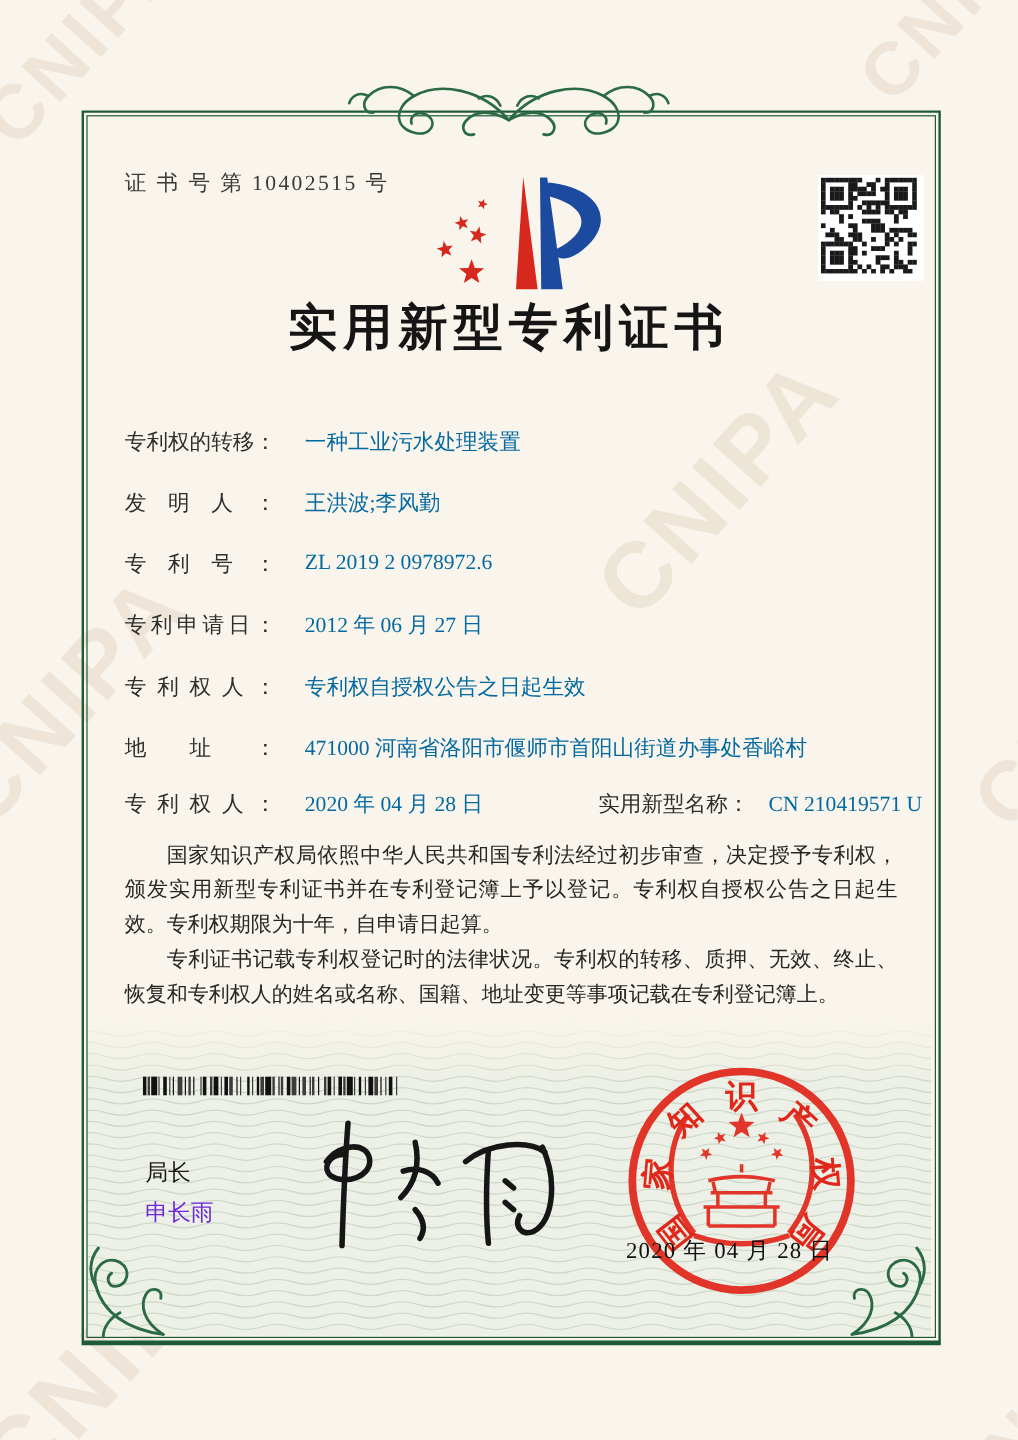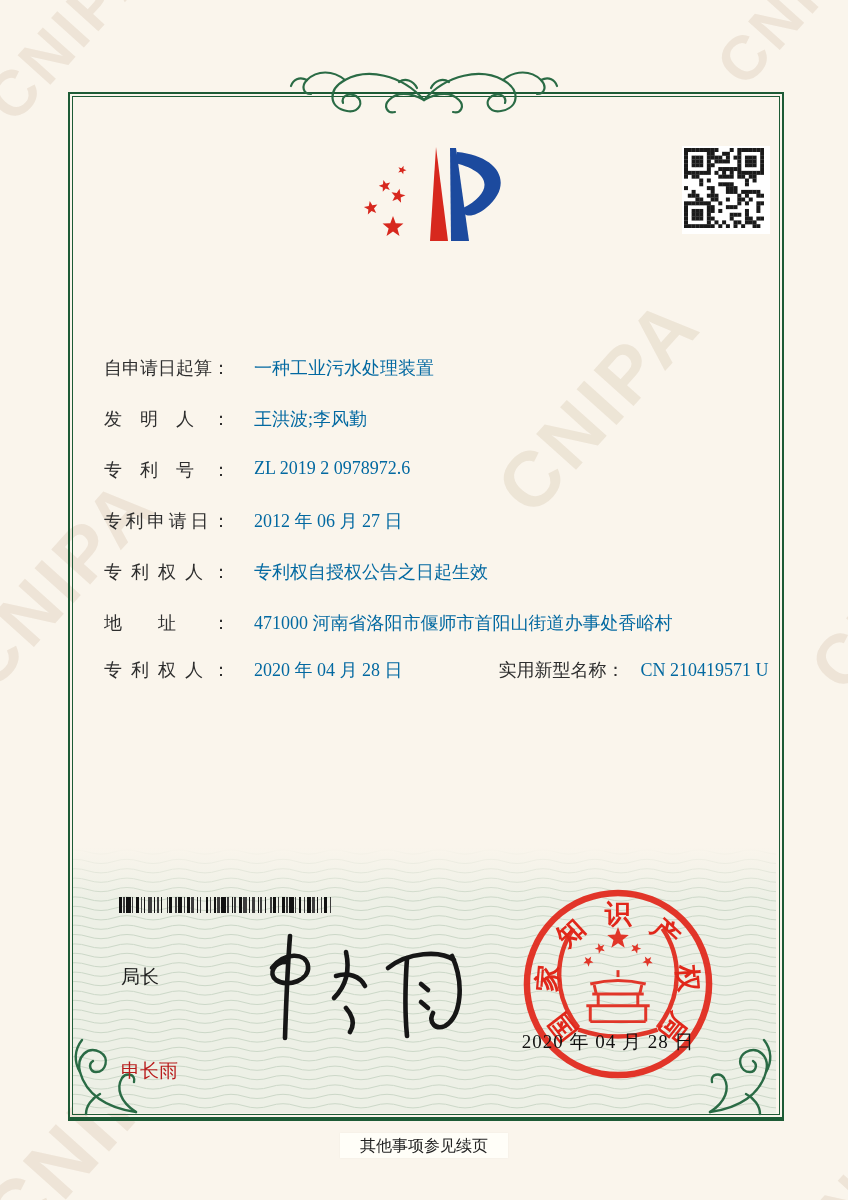--- a/index.html
+++ b/index.html
@@ -23,21 +23,21 @@
   .frow{position:absolute;left:0;white-space:nowrap;}
   .flabel{display:inline-block;width:126px;text-align:justify;text-align-last:justify;color:#2e2e2e;vertical-align:top;}
   .fvalue{margin-left:24px;color:#0369a1;}
   .flabel2{display:inline-block;width:118px;text-align:justify;text-align-last:justify;color:#2e2e2e;margin-left:96px;}
   .paras{position:absolute;left:104px;top:698px;width:644px;z-index:4;font-size:17.5px;
          line-height:1.66;color:#262626;text-align:justify;}
   .paras p{margin:0;text-indent:2em;}
   .barcode{position:absolute;left:119px;top:897px;width:220px;height:16px;z-index:4;font-size:0;white-space:nowrap;overflow:hidden;}
   .barcode span{display:inline-block;height:16px;vertical-align:top;}
   .signer-title{position:absolute;left:121px;top:964px;font-size:19px;z-index:4;color:#1c1c1c;}
-  .signer-name{position:absolute;left:121px;top:1058px;font-size:19px;z-index:4;color:#b91c1c;}
+  .signer-name{position:absolute;left:121px;top:998px;font-size:19px;z-index:4;color:#6d28d9;}
   .signature{position:absolute;left:228px;top:928px;z-index:5;}
   .seal{position:absolute;left:519px;top:885px;z-index:5;}
   .seal-date{position:absolute;left:502px;top:1029px;width:212px;text-align:center;
              font-size:19px;color:#111;letter-spacing:1px;z-index:6;}
   .page-info{position:absolute;left:0;top:1089px;width:848px;text-align:center;font-size:15px;color:#222;z-index:4;}
   .page-info span{background:rgba(252,251,245,0.65);padding:2px 10px;}
   .note{position:absolute;left:0;top:1136px;width:848px;text-align:center;font-size:16px;color:#222;z-index:4;}
   .note span{background:#fffef8;padding:4px 20px;box-shadow:0 0 2px rgba(0,0,0,0.04);}
   .ornament-top{position:absolute;left:289px;top:58px;z-index:4;}
   .corner{position:absolute;z-index:4;}
@@ -120,20 +120,21 @@
   </svg>
   <svg class="corner br" width="74" height="84" viewBox="0 0 74 84">
     <g stroke="#2a6b45" fill="none" stroke-width="2.4" stroke-linecap="round">
       <path d="M70,80 C40,76 20,62 14,40 C10,24 22,14 34,20 C44,26 40,40 30,40 C24,40 22,32 27,29"></path>
       <path d="M14,40 C8,30 8,18 16,8"></path>
       <path d="M70,80 C54,70 50,56 56,46 C60,40 70,42 68,50"></path>
       <path d="M34,62 C26,66 20,74 20,82"></path>
     </g>
   </svg>
 
+  <div class="cert-no">证 书 号 第 10402515 号</div>
 
   <svg class="logo" width="175" height="108" viewBox="0 0 175 108">
     <defs>
       <path id="star" d="M0,-10 L2.47,-3.4 L9.51,-3.09 L3.99,1.3 L5.88,8.09 L0,4.2 L-5.88,8.09 L-3.99,1.3 L-9.51,-3.09 L-2.47,-3.4 Z"></path>
     </defs>
     <g fill="#d7281e">
       <use href="#star" transform="translate(67,30) scale(0.45) rotate(20)"></use>
       <use href="#star" transform="translate(50,46) scale(0.62) rotate(-15)"></use>
       <use href="#star" transform="translate(63,56) scale(0.75) rotate(12)"></use>
       <use href="#star" transform="translate(36,68) scale(0.72) rotate(-10)"></use>
@@ -360,24 +361,25 @@
         <rect x="26.67" y="76.19" width="4" height="4" fill="#1a1a1a"></rect>
         <rect x="34.29" y="76.19" width="4" height="4" fill="#1a1a1a"></rect>
         <rect x="41.90" y="76.19" width="4" height="4" fill="#1a1a1a"></rect>
         <rect x="49.52" y="76.19" width="4" height="4" fill="#1a1a1a"></rect>
         <rect x="57.14" y="76.19" width="4" height="4" fill="#1a1a1a"></rect>
         <rect x="68.57" y="76.19" width="4" height="4" fill="#1a1a1a"></rect>
         <rect x="72.38" y="76.19" width="4" height="4" fill="#1a1a1a"></rect>
       </svg>
   </div>
 
+  <div class="title">实用新型专利证书</div>
 
   <div class="fields">
     <div class="frow" style="top:0;">
-      <span class="flabel">自申请日起算：</span><span class="fvalue">一种工业污水处理装置</span>
+      <span class="flabel">专利权的转移：</span><span class="fvalue">一种工业污水处理装置</span>
     </div>
     <div class="frow" style="top:51px;">
       <span class="flabel">发明人：</span><span class="fvalue">王洪波;李风勤</span>
     </div>
     <div class="frow" style="top:102px;">
       <span class="flabel">专利号：</span><span class="fvalue">ZL 2019 2 0978972.6</span>
     </div>
     <div class="frow" style="top:153px;">
       <span class="flabel">专利申请日：</span><span class="fvalue">2012 年 06 月 27 日</span>
     </div>
@@ -385,20 +387,24 @@
       <span class="flabel">专利权人：</span><span class="fvalue">专利权自授权公告之日起生效</span>
     </div>
     <div class="frow" style="top:255px;">
       <span class="flabel">地址：</span><span class="fvalue">471000 河南省洛阳市偃师市首阳山街道办事处香峪村</span>
     </div>
     <div class="frow" style="top:302px;">
       <span class="flabel">专利权人：</span><span class="fvalue">2020 年 04 月 28 日</span><span class="flabel2">实用新型名称：</span><span class="fvalue">CN 210419571 U</span>
     </div>
   </div>
 
+  <div class="paras">
+    <p>国家知识产权局依照中华人民共和国专利法经过初步审查，决定授予专利权，颁发实用新型专利证书并在专利登记簿上予以登记。专利权自授权公告之日起生效。专利权期限为十年，自申请日起算。</p>
+    <p>专利证书记载专利权登记时的法律状况。专利权的转移、质押、无效、终止、恢复和专利权人的姓名或名称、国籍、地址变更等事项记载在专利登记簿上。</p>
+  </div>
 
   <div class="barcode" id="barcode"><span style="width: 2.9px; background: rgb(17, 17, 17);"></span><span style="width: 1.45px; background: transparent;"></span><span style="width: 1.45px; background: rgb(60, 60, 60);"></span><span style="width: 1.45px; background: transparent;"></span><span style="width: 4.35px; background: rgb(17, 17, 17);"></span><span style="width: 1.45px; background: transparent;"></span><span style="width: 1.45px; background: rgb(60, 60, 60);"></span><span style="width: 2.9px; background: transparent;"></span><span style="width: 2.9px; background: rgb(17, 17, 17);"></span><span style="width: 1.45px; background: transparent;"></span><span style="width: 1.45px; background: rgb(60, 60, 60);"></span><span style="width: 1.45px; background: transparent;"></span><span style="width: 1.45px; background: rgb(17, 17, 17);"></span><span style="width: 2.9px; background: transparent;"></span><span style="width: 4.35px; background: rgb(60, 60, 60);"></span><span style="width: 1.45px; background: transparent;"></span><span style="width: 1.45px; background: rgb(17, 17, 17);"></span><span style="width: 1.45px; background: transparent;"></span><span style="width: 2.9px; background: rgb(60, 60, 60);"></span><span style="width: 1.45px; background: transparent;"></span><span style="width: 1.45px; background: rgb(17, 17, 17);"></span><span style="width: 4.35px; background: transparent;"></span><span style="width: 1.45px; background: rgb(60, 60, 60);"></span><span style="width: 1.45px; background: transparent;"></span><span style="width: 2.9px; background: rgb(17, 17, 17);"></span><span style="width: 2.9px; background: transparent;"></span><span style="width: 1.45px; background: rgb(60, 60, 60);"></span><span style="width: 1.45px; background: transparent;"></span><span style="width: 4.35px; background: rgb(17, 17, 17);"></span><span style="width: 1.45px; background: transparent;"></span><span style="width: 1.45px; background: rgb(60, 60, 60);"></span><span style="width: 1.45px; background: transparent;"></span><span style="width: 2.9px; background: rgb(17, 17, 17);"></span><span style="width: 1.45px; background: transparent;"></span><span style="width: 2.9px; background: rgb(60, 60, 60);"></span><span style="width: 2.9px; background: transparent;"></span><span style="width: 1.45px; background: rgb(17, 17, 17);"></span><span style="width: 1.45px; background: transparent;"></span><span style="width: 1.45px; background: rgb(60, 60, 60);"></span><span style="width: 4.35px; background: transparent;"></span><span style="width: 2.9px; background: rgb(17, 17, 17);"></span><span style="width: 1.45px; background: transparent;"></span><span style="width: 1.45px; background: rgb(60, 60, 60);"></span><span style="width: 2.9px; background: transparent;"></span><span style="width: 1.45px; background: rgb(17, 17, 17);"></span><span style="width: 1.45px; background: transparent;"></span><span style="width: 2.9px; background: rgb(60, 60, 60);"></span><span style="width: 1.45px; background: transparent;"></span><span style="width: 4.35px; background: rgb(17, 17, 17);"></span><span style="width: 1.45px; background: transparent;"></span><span style="width: 1.45px; background: rgb(60, 60, 60);"></span><span style="width: 2.9px; background: transparent;"></span><span style="width: 1.45px; background: rgb(17, 17, 17);"></span><span style="width: 1.45px; background: transparent;"></span><span style="width: 1.45px; background: rgb(60, 60, 60);"></span><span style="width: 2.9px; background: transparent;"></span><span style="width: 2.9px; background: rgb(17, 17, 17);"></span><span style="width: 1.45px; background: transparent;"></span><span style="width: 4.35px; background: rgb(60, 60, 60);"></span><span style="width: 1.45px; background: transparent;"></span><span style="width: 1.45px; background: rgb(17, 17, 17);"></span><span style="width: 1.45px; background: transparent;"></span><span style="width: 2.9px; background: rgb(60, 60, 60);"></span><span style="width: 2.9px; background: transparent;"></span><span style="width: 1.45px; background: rgb(17, 17, 17);"></span><span style="width: 1.45px; background: transparent;"></span><span style="width: 1.45px; background: rgb(60, 60, 60);"></span><span style="width: 2.9px; background: transparent;"></span><span style="width: 1.45px; background: rgb(17, 17, 17);"></span><span style="width: 4.35px; background: transparent;"></span><span style="width: 1.45px; background: rgb(60, 60, 60);"></span><span style="width: 1.45px; background: transparent;"></span><span style="width: 2.9px; background: rgb(17, 17, 17);"></span><span style="width: 1.45px; background: transparent;"></span><span style="width: 1.45px; background: rgb(60, 60, 60);"></span><span style="width: 2.9px; background: transparent;"></span><span style="width: 2.9px; background: rgb(17, 17, 17);"></span><span style="width: 1.45px; background: transparent;"></span><span style="width: 1.45px; background: rgb(60, 60, 60);"></span><span style="width: 1.45px; background: transparent;"></span><span style="width: 4.35px; background: rgb(17, 17, 17);"></span><span style="width: 1.45px; background: transparent;"></span><span style="width: 1.45px; background: rgb(60, 60, 60);"></span><span style="width: 2.9px; background: transparent;"></span><span style="width: 1.45px; background: rgb(17, 17, 17);"></span><span style="width: 2.9px; background: transparent;"></span><span style="width: 1.45px; background: rgb(60, 60, 60);"></span><span style="width: 1.45px; background: transparent;"></span><span style="width: 4.35px; background: rgb(17, 17, 17);"></span><span style="width: 1.45px; background: transparent;"></span><span style="width: 2.9px; background: rgb(60, 60, 60);"></span><span style="width: 1.45px; background: transparent;"></span><span style="width: 1.45px; background: rgb(17, 17, 17);"></span><span style="width: 2.9px; background: transparent;"></span><span style="width: 1.45px; background: rgb(60, 60, 60);"></span><span style="width: 1.45px; background: transparent;"></span><span style="width: 2.9px; background: rgb(17, 17, 17);"></span><span style="width: 2.9px; background: transparent;"></span><span style="width: 1.45px; background: rgb(60, 60, 60);"></span><span style="width: 1.45px; background: transparent;"></span></div>
 
   <div class="signer-title">局长</div>
   <div class="signer-name">申长雨</div>
 
   <svg class="signature" width="235" height="118" viewBox="0 0 235 118">
     <g stroke="#161616" fill="none" stroke-width="4.6" stroke-linecap="round" stroke-linejoin="round">
       <path d="M62,8 C60,34 58,78 57,110"></path>
       <path d="M44,40 C56,24 78,24 80,38 C82,52 60,60 48,52 C40,46 46,34 58,34"></path>
@@ -445,15 +451,14 @@
     <g fill="#e1271a" opacity="0.92">
       <use href="#star2" transform="translate(100,54) scale(1.15)"></use>
       <use href="#star2" transform="translate(82,64) scale(0.55) rotate(-22)"></use>
       <use href="#star2" transform="translate(118,64) scale(0.55) rotate(22)"></use>
       <use href="#star2" transform="translate(70,77) scale(0.55) rotate(-40)"></use>
       <use href="#star2" transform="translate(130,77) scale(0.55) rotate(40)"></use>
     </g>
   </svg>
   <div class="seal-date">2020 年 04 月 28 日</div>
 
-  <div class="note"><span>其他事项参见续页</span></div>
 
 </div>
 
 </body></html>

